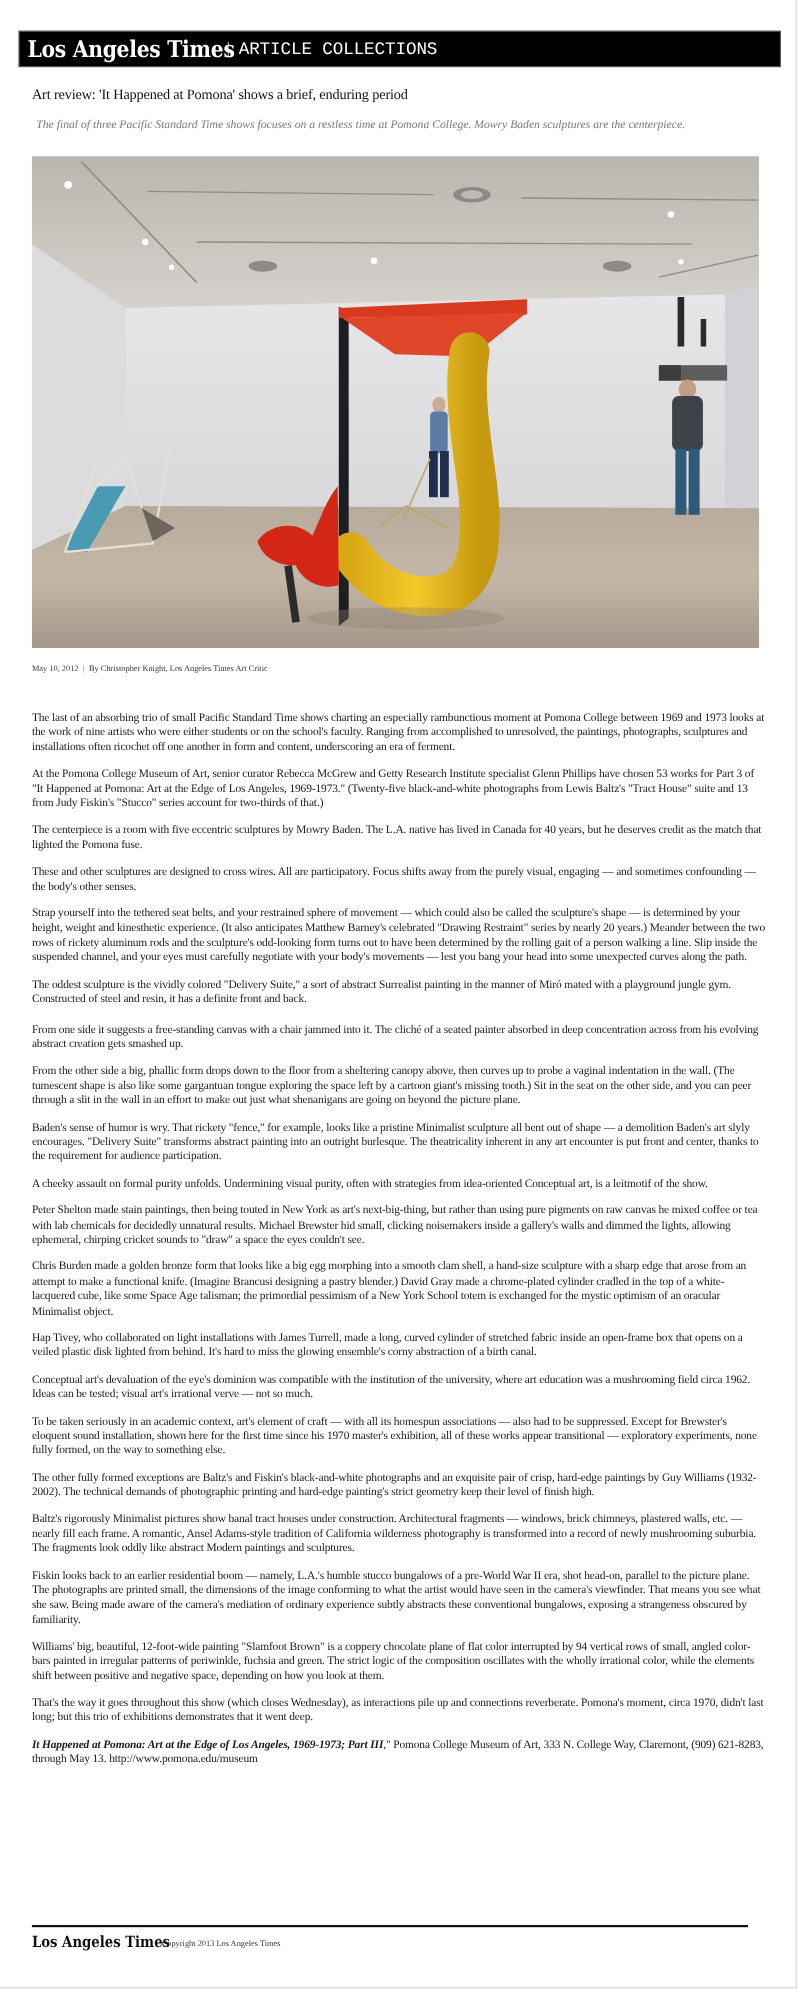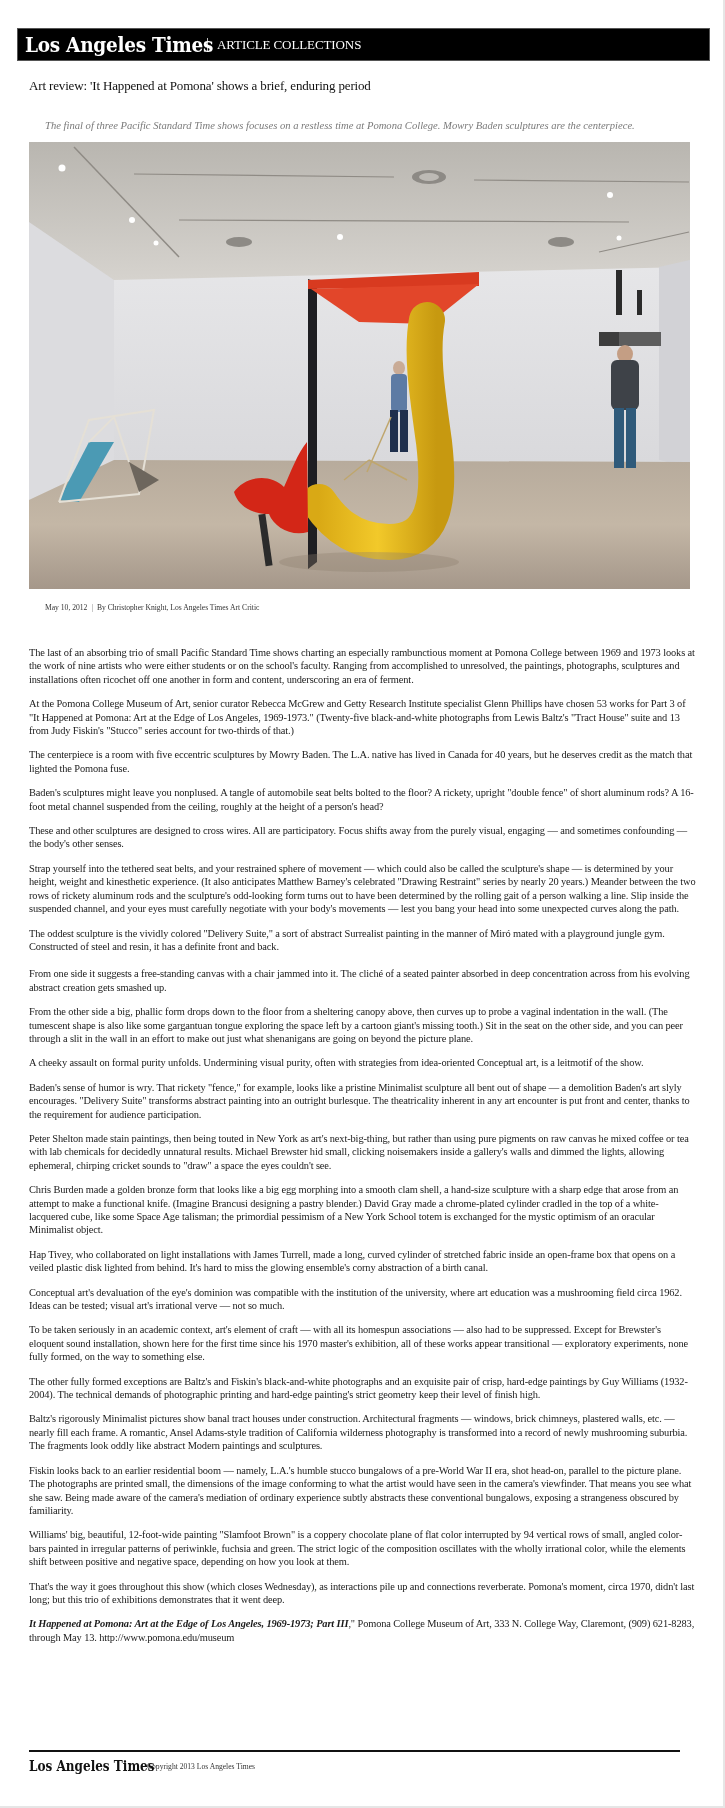--- a/index.html
+++ b/index.html
@@ -34,53 +34,53 @@
     transform: scaleX(0.88);
     transform-origin: left center;
     width: 178px;
   }
   .mast-sep {
     width: 1px; height: 14px; background: #bbb;
     margin-left: 4px; margin-right: 9px;
   }
   .mast-section {
     color: #fff;
-    font-family: Liberation Serif, serif;
-    font-size: 13px;
+    font-family: Liberation Mono, monospace;
+    font-size: 16px;
     letter-spacing: -0.1px;
     margin-top: 0;
   }
   .headline {
     position: absolute; left: 29px; top: 78px;
     margin: 0;
     font-family: "Liberation Serif", serif;
     font-weight: normal;
     font-size: 13px;
     color: #111;
     letter-spacing: -0.15px;
   }
   .dek {
     position: absolute; left: 29px; top: 103px;
     width: 600px;
-    margin: 16px;
+    margin: 4px;
     font-family: "Liberation Serif", serif;
     font-style: italic;
     font-size: 10.6px;
     line-height: 13.5px;
     color: #7a7a7a;
   }
   .photo {
     position: absolute; left: 29px; top: 142px;
     width: 661px; height: 447px;
     overflow: hidden;
     background: #d9d7d3;
   }
   .photo svg { display: block; }
   .byline {
-    position: absolute; left: 45px; top: 603px;
+    position: absolute; left: 29px; top: 603px;
     font-size: 7.6px;
     color: #333;
     white-space: nowrap;
     font-family: Liberation Serif, serif;
   }
   .byline .pipe { margin: 0 4px; color: #777; }
   .article-body {
     position: absolute; left: 29px; top: 622px;
     width: 667px;
     font-size: 10.4px;
@@ -214,34 +214,33 @@
 </div>
 
 <div class="byline">
   <span>May 10, 2012</span><span class="pipe">|</span><span>By Christopher Knight, Los Angeles Times Art Critic</span>
 </div>
 
 <div class="article-body">
   <p>The last of an absorbing trio of small Pacific Standard Time shows charting an especially rambunctious moment at Pomona College between 1969 and 1973 looks at the work of nine artists who were either students or on the school's faculty. Ranging from accomplished to unresolved, the paintings, photographs, sculptures and installations often ricochet off one another in form and content, underscoring an era of ferment.</p>
   <p>At the Pomona College Museum of Art, senior curator Rebecca McGrew and Getty Research Institute specialist Glenn Phillips have chosen 53 works for Part 3 of "It Happened at Pomona: Art at the Edge of Los Angeles, 1969-1973." (Twenty-five black-and-white photographs from Lewis Baltz's "Tract House" suite and 13 from Judy Fiskin's "Stucco" series account for two-thirds of that.)</p>
   <p>The centerpiece is a room with five eccentric sculptures by Mowry Baden. The L.A. native has lived in Canada for 40 years, but he deserves credit as the match that lighted the Pomona fuse.</p>
-  <p>Baden's sculptures might leave you nonplused. A tangle of automobile seat belts bolted to the floor? A rickety, upright "double fence" of short aluminum rods? A 16-foot metal channel suspended from the ceiling, roughly at the height of a person's head?</p>
   <p>These and other sculptures are designed to cross wires. All are participatory. Focus shifts away from the purely visual, engaging — and sometimes confounding — the body's other senses.</p>
   <p>Strap yourself into the tethered seat belts, and your restrained sphere of movement — which could also be called the sculpture's shape — is determined by your height, weight and kinesthetic experience. (It also anticipates Matthew Barney's celebrated "Drawing Restraint" series by nearly 20 years.) Meander between the two rows of rickety aluminum rods and the sculpture's odd-looking form turns out to have been determined by the rolling gait of a person walking a line. Slip inside the suspended channel, and your eyes must carefully negotiate with your body's movements — lest you bang your head into some unexpected curves along the path.</p>
   <p style="margin-bottom:14px">The oddest sculpture is the vividly colored "Delivery Suite," a sort of abstract Surrealist painting in the manner of Miró mated with a playground jungle gym. Constructed of steel and resin, it has a definite front and back.</p>
   <p>From one side it suggests a free-standing canvas with a chair jammed into it. The cliché of a seated painter absorbed in deep concentration across from his evolving abstract creation gets smashed up.</p>
   <p>From the other side a big, phallic form drops down to the floor from a sheltering canopy above, then curves up to probe a vaginal indentation in the wall. (The tumescent shape is also like some gargantuan tongue exploring the space left by a cartoon giant's missing tooth.) Sit in the seat on the other side, and you can peer through a slit in the wall in an effort to make out just what shenanigans are going on beyond the picture plane.</p>
+  <p>Baden's sense of humor is wry. That rickety "fence," for example, looks like a pristine Minimalist sculpture all bent out of shape — a demolition Baden's art slyly encourages. "Delivery Suite" transforms abstract painting into an outright burlesque. The theatricality inherent in any art encounter is put front and center, thanks to the requirement for audience participation.</p>
   <p>A cheeky assault on formal purity unfolds. Undermining visual purity, often with strategies from idea-oriented Conceptual art, is a leitmotif of the show.</p>
-  <p>Baden's sense of humor is wry. That rickety "fence," for example, looks like a pristine Minimalist sculpture all bent out of shape — a demolition Baden's art slyly encourages. "Delivery Suite" transforms abstract painting into an outright burlesque. The theatricality inherent in any art encounter is put front and center, thanks to the requirement for audience participation.</p>
   <p>Peter Shelton made stain paintings, then being touted in New York as art's next-big-thing, but rather than using pure pigments on raw canvas he mixed coffee or tea with lab chemicals for decidedly unnatural results. Michael Brewster hid small, clicking noisemakers inside a gallery's walls and dimmed the lights, allowing ephemeral, chirping cricket sounds to "draw" a space the eyes couldn't see.</p>
   <p>Chris Burden made a golden bronze form that looks like a big egg morphing into a smooth clam shell, a hand-size sculpture with a sharp edge that arose from an attempt to make a functional knife. (Imagine Brancusi designing a pastry blender.) David Gray made a chrome-plated cylinder cradled in the top of a white-lacquered cube, like some Space Age talisman; the primordial pessimism of a New York School totem is exchanged for the mystic optimism of an oracular Minimalist object.</p>
   <p>Hap Tivey, who collaborated on light installations with James Turrell, made a long, curved cylinder of stretched fabric inside an open-frame box that opens on a veiled plastic disk lighted from behind. It's hard to miss the glowing ensemble's corny abstraction of a birth canal.</p>
   <p>Conceptual art's devaluation of the eye's dominion was compatible with the institution of the university, where art education was a mushrooming field circa 1962. Ideas can be tested; visual art's irrational verve — not so much.</p>
   <p>To be taken seriously in an academic context, art's element of craft — with all its homespun associations — also had to be suppressed. Except for Brewster's eloquent sound installation, shown here for the first time since his 1970 master's exhibition, all of these works appear transitional — exploratory experiments, none fully formed, on the way to something else.</p>
-  <p>The other fully formed exceptions are Baltz's and Fiskin's black-and-white photographs and an exquisite pair of crisp, hard-edge paintings by Guy Williams (1932-2004). The technical demands of photographic printing and hard-edge painting's strict geometry keep their level of finish high.</p>
+  <p>The other fully formed exceptions are Baltz's and Fiskin's black-and-white photographs and an exquisite pair of crisp, hard-edge paintings by Guy Williams (1932-2002). The technical demands of photographic printing and hard-edge painting's strict geometry keep their level of finish high.</p>
   <p>Baltz's rigorously Minimalist pictures show banal tract houses under construction. Architectural fragments — windows, brick chimneys, plastered walls, etc. — nearly fill each frame. A romantic, Ansel Adams-style tradition of California wilderness photography is transformed into a record of newly mushrooming suburbia. The fragments look oddly like abstract Modern paintings and sculptures.</p>
   <p>Fiskin looks back to an earlier residential boom — namely, L.A.'s humble stucco bungalows of a pre-World War II era, shot head-on, parallel to the picture plane. The photographs are printed small, the dimensions of the image conforming to what the artist would have seen in the camera's viewfinder. That means you see what she saw. Being made aware of the camera's mediation of ordinary experience subtly abstracts these conventional bungalows, exposing a strangeness obscured by familiarity.</p>
   <p>Williams' big, beautiful, 12-foot-wide painting "Slamfoot Brown" is a coppery chocolate plane of flat color interrupted by 94 vertical rows of small, angled color-bars painted in irregular patterns of periwinkle, fuchsia and green. The strict logic of the composition oscillates with the wholly irrational color, while the elements shift between positive and negative space, depending on how you look at them.</p>
   <p>That's the way it goes throughout this show (which closes Wednesday), as interactions pile up and connections reverberate. Pomona's moment, circa 1970, didn't last long; but this trio of exhibitions demonstrates that it went deep.</p>
   <p class="info"><b>It Happened at Pomona: Art at the Edge of Los Angeles, 1969-1973; Part III</b><span>," Pomona College Museum of Art, 333 N. College Way, Claremont, (909) 621-8283, through May 13. http://www.pomona.edu/museum</span></p>
 </div>
 
 <div class="footer-rule"></div>
 <footer class="footer">
   <span class="footer-logo">Los Angeles Times</span>

